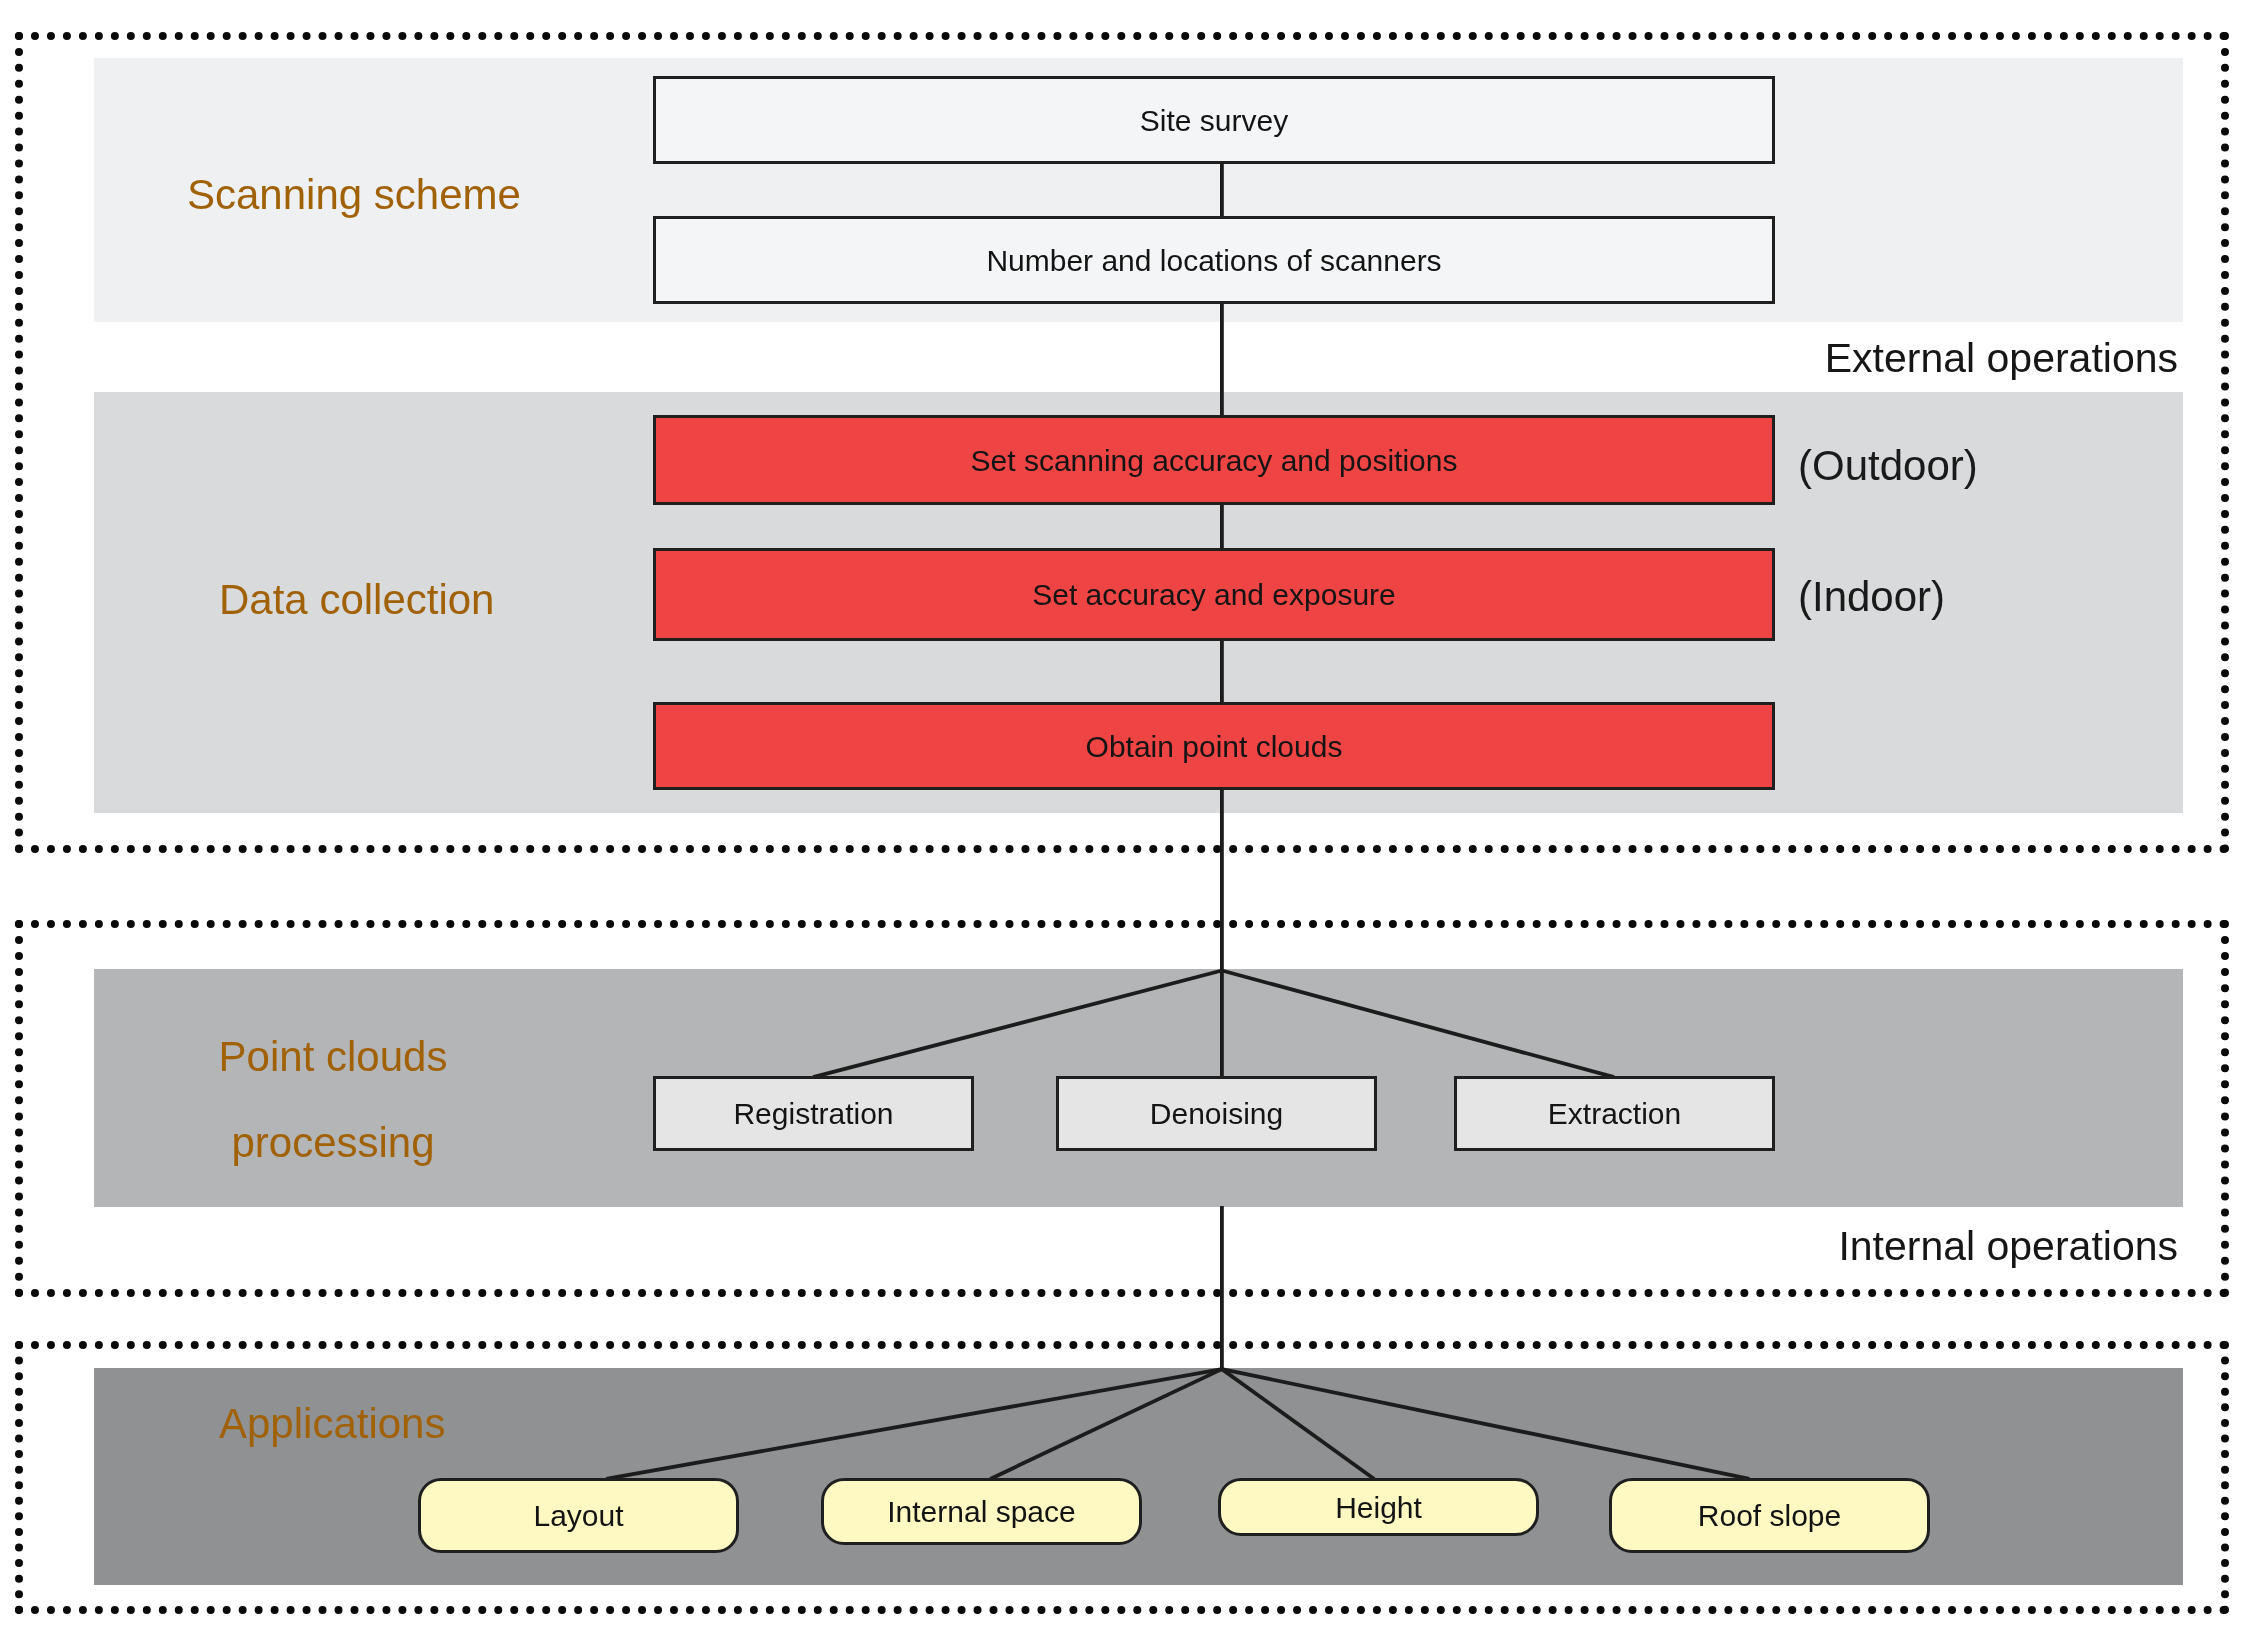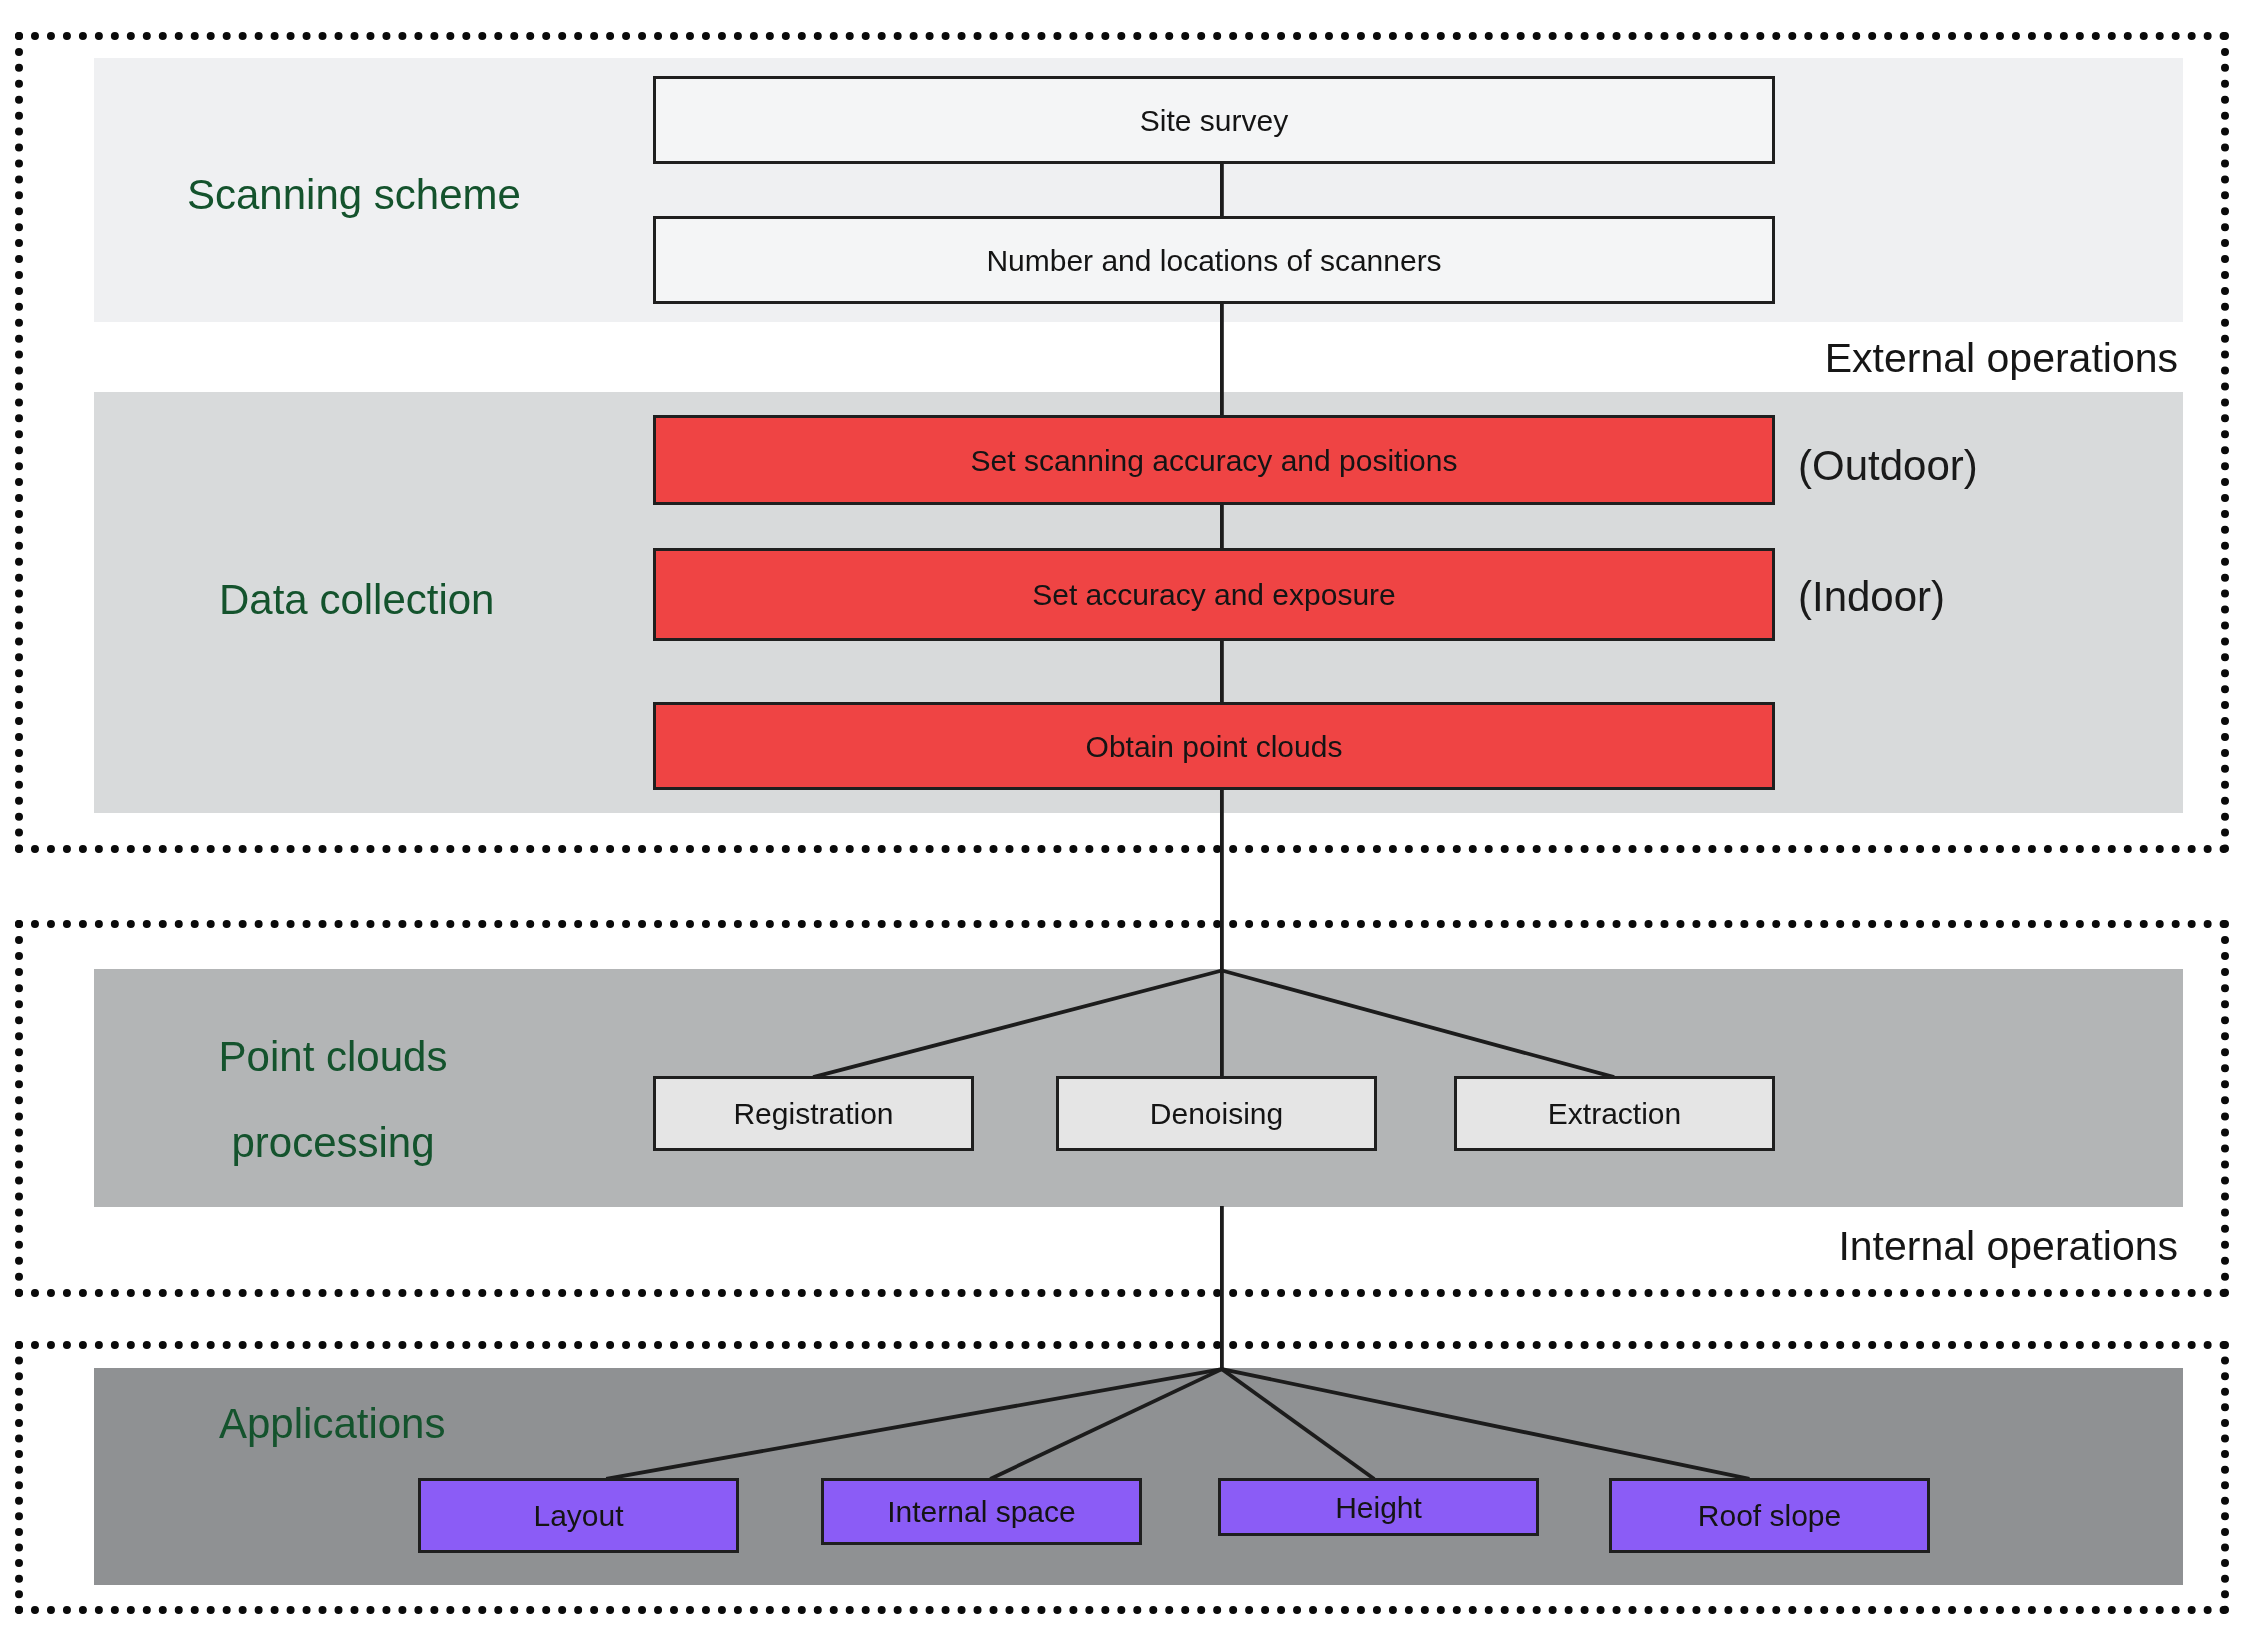--- a/index.html
+++ b/index.html
@@ -16,22 +16,22 @@
   .connectors{position:absolute;left:0;top:0;}
   .node{
     position:absolute;border:3.8px solid #1f1f1f;box-sizing:border-box;
     display:flex;align-items:center;justify-content:center;
     font-size:30px;line-height:1.1;text-align:center;color:#141414;
   }
   .node-wide{left:653px;width:1122px;}
   .fill-lightest{background:#f4f5f6;}
   .fill-light{background:#ef4444;}
   .fill-mid{background:#e5e5e5;}
-  .fill-dark{background:#8b5cf6;}
-  .side-label{position:absolute;font-size:42px;line-height:48px;white-space:nowrap;color:#14532d;}
+  .fill-dark{background:#fef9c3;border-radius:23px;}
+  .side-label{position:absolute;font-size:42px;line-height:48px;white-space:nowrap;color:#a16207;}
   .ops-label{position:absolute;font-size:41px;line-height:46px;white-space:nowrap;color:#161616;text-align:right;}
   .tag-label{position:absolute;font-size:42px;line-height:47px;white-space:nowrap;color:#1a1a1a;}
   .two-line{text-align:center;width:248px;white-space:nowrap;}
   .two-line .l2{margin-top:38px;}
 </style>
 </head>
 <body>
 
 <div class="canvas">
 

